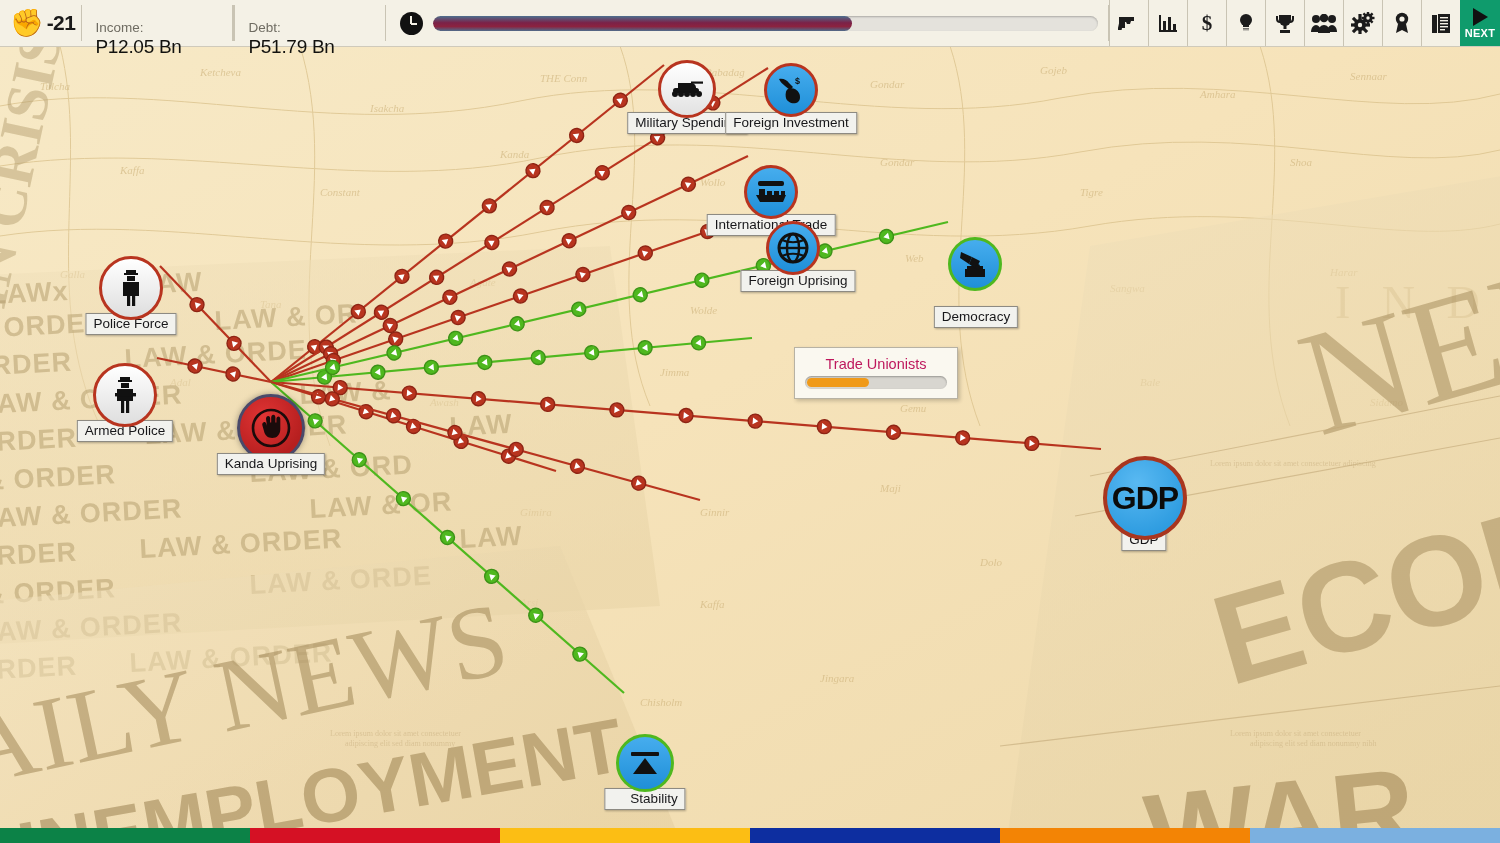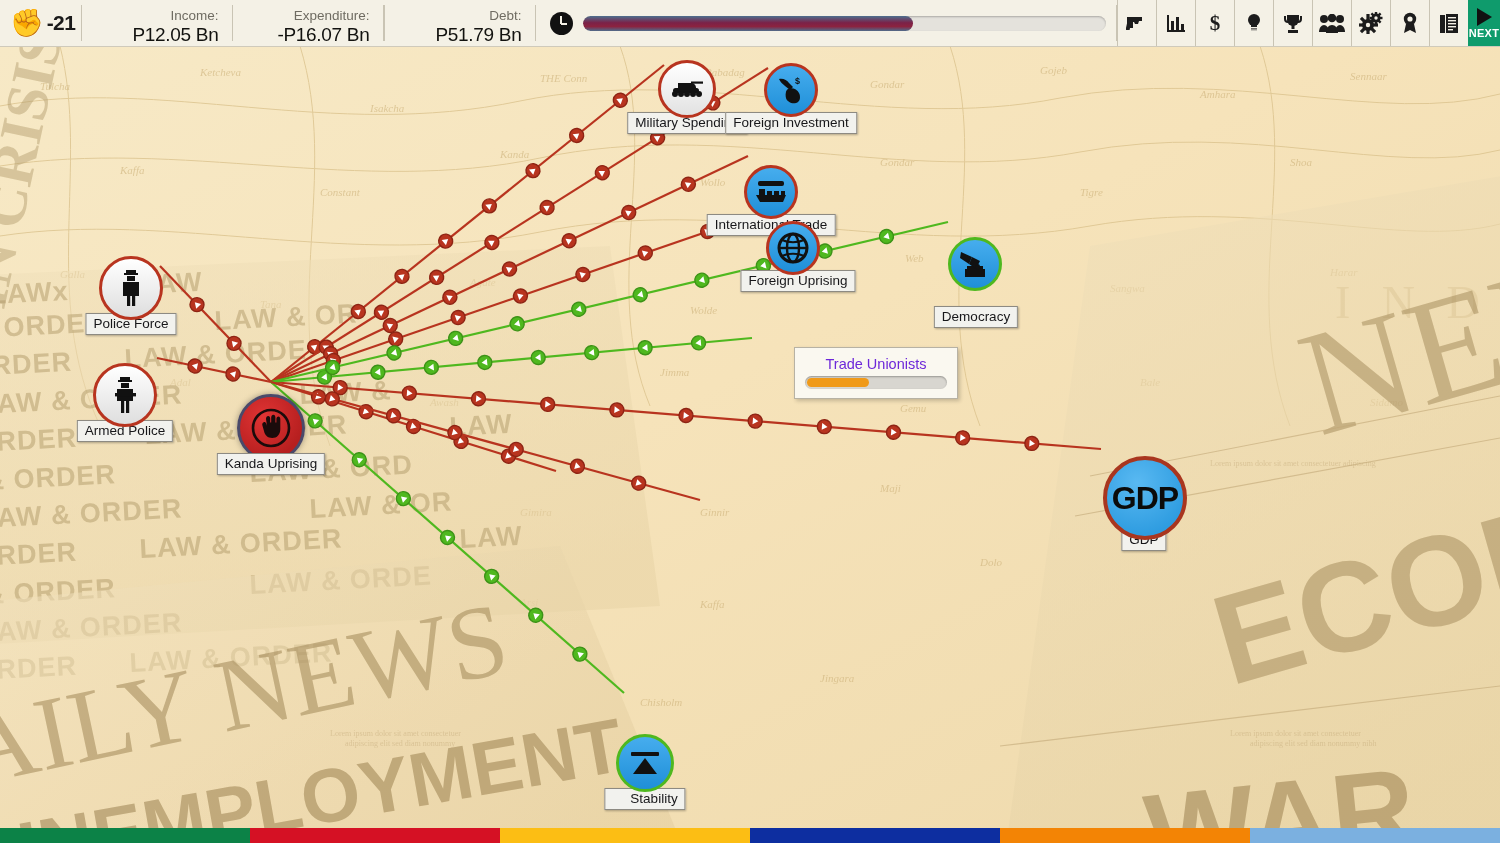--- a/index.html
+++ b/index.html
@@ -6,38 +6,38 @@
   body{width:1500px;height:843px;overflow:hidden;font-family:"Liberation Sans",sans-serif;}
   #app{position:relative;width:1500px;height:843px;overflow:hidden;}
 
   
   #topbar{position:absolute;left:0;top:0;width:1500px;height:46px;background:#f4f1e6;
           display:flex;align-items:stretch;z-index:50;border-bottom:1px solid #cfcabb;}
   .tb-fist{display:flex;align-items:center;padding:0 6px 0 10px;gap:3px;}
   .fist-glyph{font-size:27px;line-height:1;color:#111;}
   .fist-score{font-size:21px;font-weight:bold;color:#1a1a1a;letter-spacing:-0.5px;}
   .sep{width:1px;background:#c9c4b4;margin:5px 0;}
-  .stat{padding:8px 14px 0 13px;min-width:150px;box-sizing:border-box;text-align:right;}
+  .stat{padding:20px 14px 0 13px;min-width:150px;box-sizing:border-box;}
   .stat-label{font-size:13.5px;color:#6f6c62;line-height:16px;}
   .stat-value{font-size:19px;font-weight:normal;color:#12120f;line-height:21px;letter-spacing:-0.3px;}
   .clockwrap{display:flex;align-items:center;padding:0 10px 0 14px;}
   .clock{width:23px;height:23px;border-radius:50%;background:#111;position:relative;}
   .clock::before{content:"";position:absolute;left:10px;top:4px;width:2px;height:8px;background:#f4f1e6;}
   .clock::after{content:"";position:absolute;left:11px;top:11px;width:6px;height:2px;background:#f4f1e6;}
   .progwrap{display:flex;align-items:center;flex:1;padding-right:10px;}
   .progtrack{width:100%;height:15px;border-radius:8px;background:#e4e2dc;
              box-shadow:inset 0 1px 2px rgba(0,0,0,.25);overflow:hidden;position:relative;}
   .progfill{height:100%;border-radius:8px;
             background:linear-gradient(180deg,#4d6f8e 0%,#7b2248 45%,#8b2340 70%,#4e6d8c 100%);}
   .iconbar{display:flex;align-items:stretch;}
   .ibtn{width:38px;display:flex;align-items:center;justify-content:center;
         border-left:1px solid #c9c4b4;color:#1c1c1c;cursor:pointer;}
   .ibtn:last-of-type{border-right:1px solid #c9c4b4;}
   .ibtn svg{display:block;}
-  .nextbtn{width:32px;background:#0f9b6c;display:flex;flex-direction:column;align-items:center;
+  .nextbtn{width:40px;background:#0f9b6c;display:flex;flex-direction:column;align-items:center;
            justify-content:center;color:#fff;cursor:pointer;}
   .next-tri{width:0;height:0;border-left:15px solid #111;border-top:9px solid transparent;
             border-bottom:9px solid transparent;margin-bottom:1px;}
   .next-label{font-size:11px;font-weight:bold;letter-spacing:.3px;color:#fff;}
 
   
   #canvas{position:absolute;left:0;top:46px;width:1500px;height:797px;overflow:hidden;
           background:#f3e0b8;}
   #bgart{position:absolute;inset:0;}
 
@@ -48,21 +48,21 @@
   .ncircle{border-radius:50%;display:flex;align-items:center;justify-content:center;
            position:relative;box-sizing:border-box;}
   .nlabel{position:absolute;left:50%;transform:translateX(-50%);white-space:nowrap;
           background:#f2f2ee;border:1px solid #8d8a82;color:#17171a;font-size:13.5px;
           padding:2px 7px 3px;box-shadow:1px 1px 2px rgba(0,0,0,.28);line-height:15px;}
 
   
   .sliderbox{position:absolute;background:#faf8f0;border:1px solid #b7b2a4;
              box-shadow:2px 2px 4px rgba(0,0,0,.2);padding:8px 10px 9px;z-index:12;
              transform:translate(-50%,-50%);}
-  .sb-title{font-size:14.5px;color:#6d28d9;text-align:center;margin-bottom:3px;
+  .sb-title{font-size:14.5px;color:#be185d;text-align:center;margin-bottom:3px;
             line-height:17px;font-weight:normal;}
   .sb-track{height:13px;border-radius:7px;background:#d8d6d0;position:relative;
             box-shadow:inset 0 1px 2px rgba(0,0,0,.3);}
   .sb-fill{position:absolute;left:2px;top:2px;height:9px;border-radius:5px;}
   .sb-arrow{position:absolute;right:-10px;top:1px;width:0;height:0;
             border-left:8px solid #2bb24a;border-top:5px solid transparent;
             border-bottom:5px solid transparent;}
 
   
   #flagbar{position:absolute;left:0;bottom:0;width:1500px;height:15px;display:flex;z-index:40;}
@@ -80,24 +80,20 @@
       <span class="fist-score">-21</span>
     </div>
     <div class="sep"></div>
 
     <div class="stat">
       <div class="stat-label">Income:</div>
       <div class="stat-value">P12.05 Bn</div>
     </div>
     <div class="sep"></div>
 
-    <div class="stat">
-      <div class="stat-label">Expenditure:</div>
-      <div class="stat-value">-P16.07 Bn</div>
-    </div>
     <div class="sep"></div>
 
     <div class="sep"></div>
 
     <div class="stat">
       <div class="stat-label">Debt:</div>
       <div class="stat-value">P51.79 Bn</div>
     </div>
     <div class="sep"></div>
 

